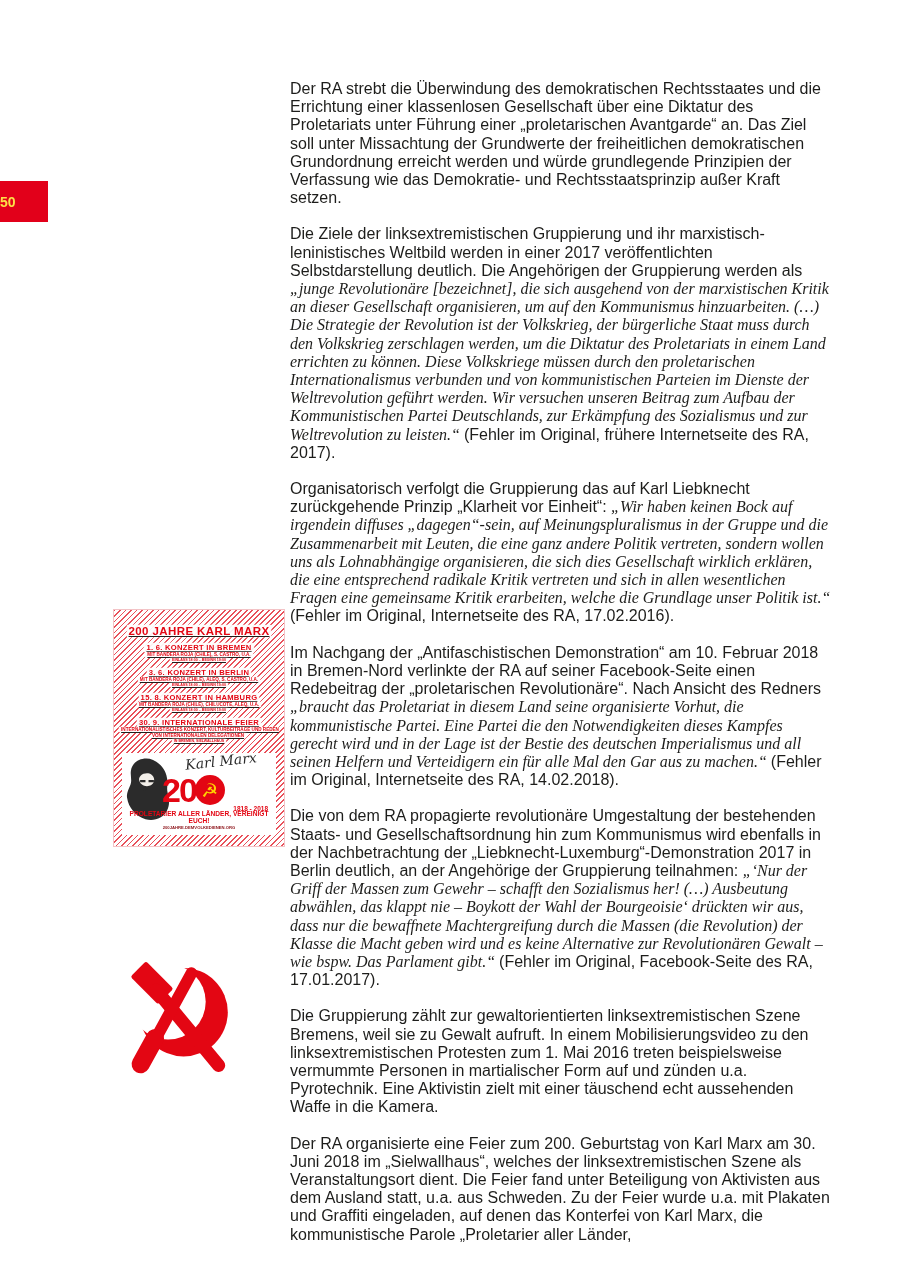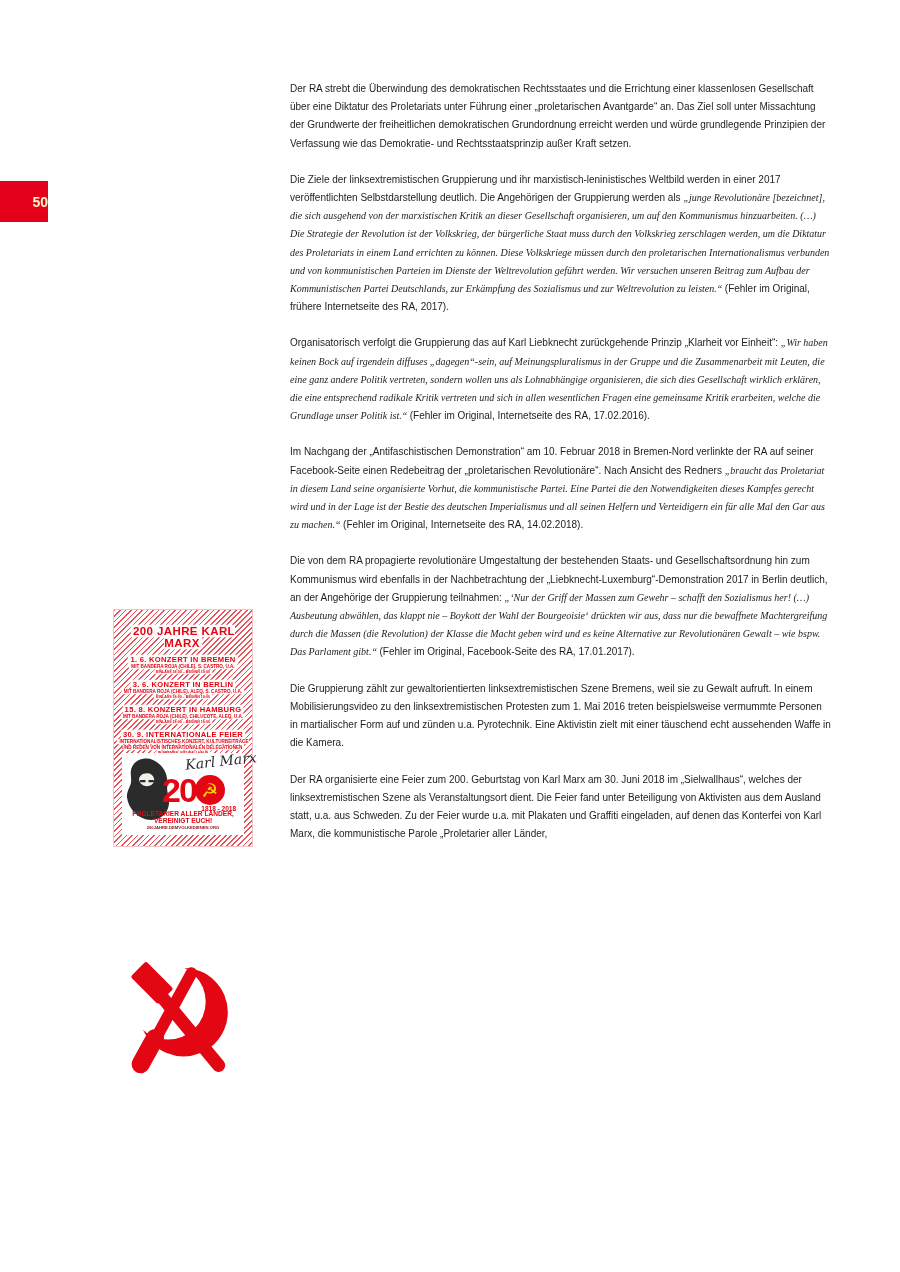--- a/index.html
+++ b/index.html
@@ -1,34 +1,34 @@
 <!DOCTYPE html>
 <html lang="de"><head>
 <meta charset="utf-8">
 <style>
   html,body{margin:0;padding:0;background:#fff;}
   .page{position:relative;width:900px;height:1272px;background:#fff;overflow:hidden;
         font-family:"Liberation Sans",sans-serif;color:#1d1d1b;}
 
   
   .page-badge{position:absolute;left:0;top:181px;width:48px;height:41px;background:#e2001a;
-              color:#fef9c3;font-size:14px;font-weight:bold;display:flex;align-items:center;justify-content:flex-end;}
+              color:#fde047;font-size:14px;font-weight:bold;display:flex;align-items:center;justify-content:flex-start;}
 
   
-  .body-text{position:absolute;left:290px;top:80px;width:541px;font-size:10px;line-height:18.2px;}
+  .body-text{position:absolute;left:290px;top:80px;width:541px;font-size:16px;line-height:18.2px;}
   .body-text p{margin:0 0 18px 0;}
   .body-text em{font-style:italic;font-family:Liberation Serif, serif;}
 
   
   .caption{position:absolute;width:155px;font-style:italic;font-size:13.6px;line-height:19px;color:#1d1d1b;}
 
   
-  .poster{position:absolute;left:113px;top:609px;width:140px;height:238px;margin:0;
+  .poster{position:absolute;left:113px;top:609px;width:172px;height:238px;margin:0;
           background:repeating-linear-gradient(135deg,#e9505a 0px,#e9505a 1.2px,#ffffff 1.2px,#ffffff 3.9px);
-          box-sizing:border-box;border:1px solid #f3c3c6;}
+          box-sizing:border-box;border:1px solid #f3c3c6;text-decoration:underline;}
   .poster-inner{position:relative;width:100%;height:100%;text-align:center;}
   .poster-title{padding-top:15px;font-size:11.5px;font-weight:bold;color:#e30613;letter-spacing:.4px;}
   .poster-title span,.ev-h span,.ev-s span,.ev-f span{background:rgba(255,255,255,.92);padding:0 2px;
           box-shadow:0 0 2px rgba(255,255,255,.95);}
   .poster-events{margin-top:6px;}
   .ev{margin-bottom:5px;}
   .ev-h{font-size:7.6px;font-weight:bold;color:#e30613;letter-spacing:.3px;line-height:9px;}
   .ev-s{font-size:4.6px;font-weight:bold;color:#e30613;line-height:6px;}
   .ev-f{font-size:3.6px;font-weight:bold;color:#e30613;line-height:5px;}
   .poster-footer{position:absolute;left:8px;right:8px;bottom:11px;height:82px;background:#fff;}

